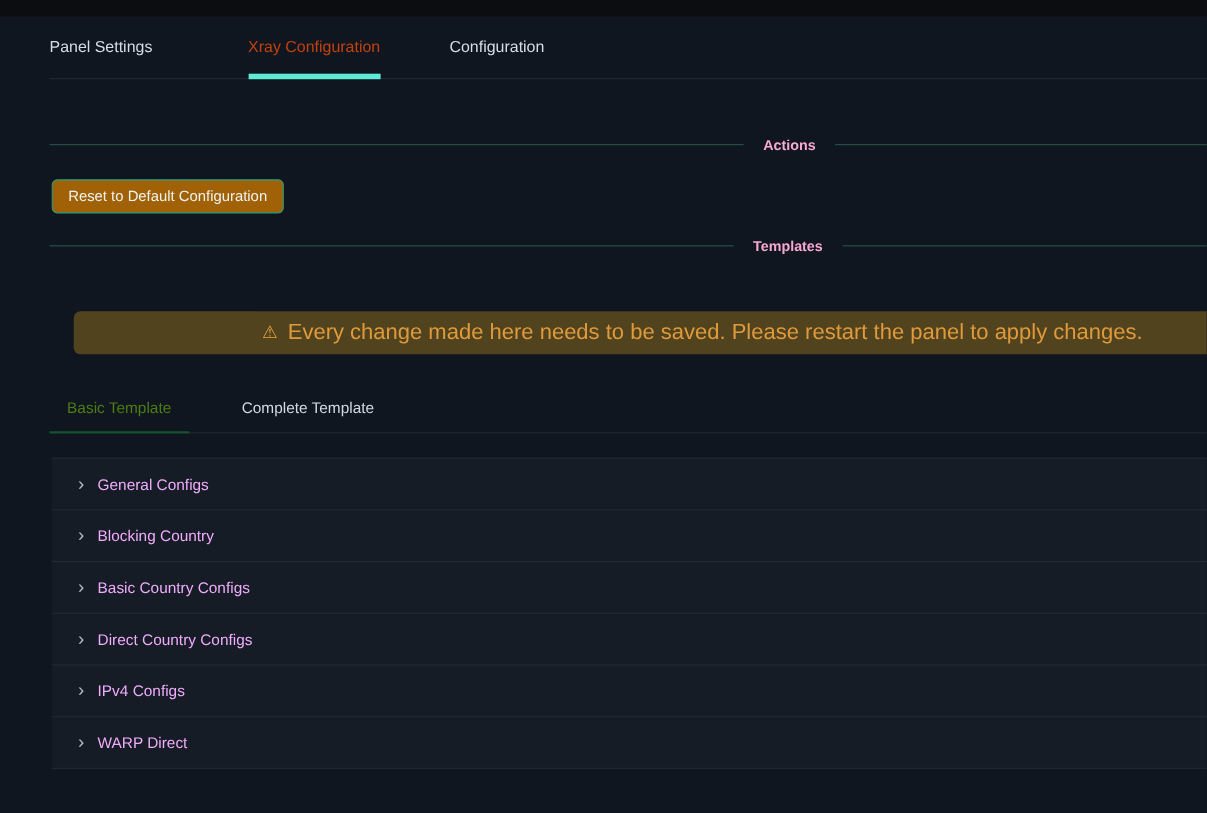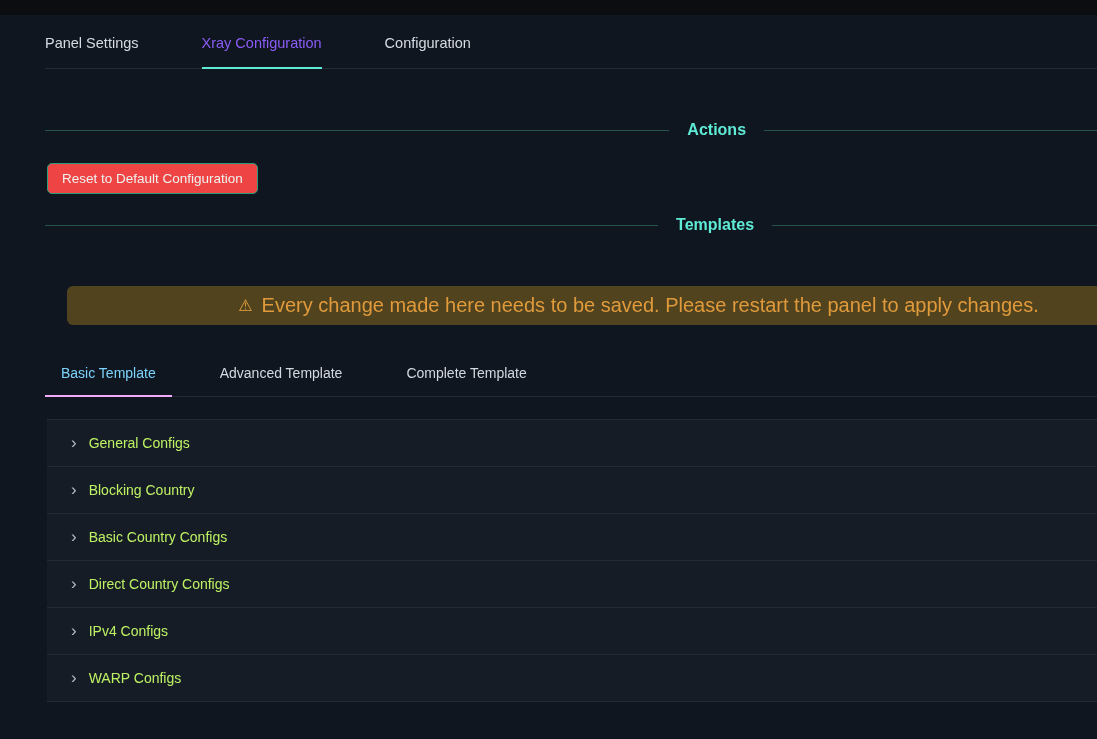--- a/index.html
+++ b/index.html
@@ -29,55 +29,56 @@
   }
   .tab {
     font-size: 14.5px;
     color: #d6dce3;
     padding-bottom: 16px;
     cursor: pointer;
     white-space: nowrap;
     text-align: right;
   }
   .tab.active {
-    color: #8b5cf6;
-    border-bottom: 2px solid #5eead4;
+    color: #c2410c;
+    border-bottom: 5px solid #5eead4;
     margin-bottom: -1px;
+    margin-left: 24px;
   }
 
   
   .divider {
     margin-left: 45px;
     width: 1165px;
     display: flex;
     align-items: center;
     gap: 18px;
   }
   .divider-actions { margin-top: 52px; }
   .divider-templates { margin-top: 22px; }
   .divider .line {
     height: 1px;
     background: #26544a;
     flex: 1;
   }
   .divider .line.left { flex: 1.4; }
   .divider .title {
-    font-size: 16px;
+    font-size: 13px;
     font-weight: bold;
-    color: #5eead4;
+    color: #f9a8d4;
     white-space: nowrap;
   }
 
   
   .reset-btn {
     display: inline-block;
     margin: 24px 0 0 47px;
     height: 31px;
     padding: 0 14px;
-    background: #ef4444;
+    background: #a16207;
     border: 1px solid #2a9d7c;
     border-radius: 5px;
     color: #eef3f0;
     font-size: 13.5px;
     font-family: "Liberation Sans", sans-serif;
     cursor: pointer;
     line-height: 29px;
   }
 
   
@@ -112,22 +113,22 @@
     border-bottom: 1px solid #232a35;
   }
   .subtab {
     font-size: 14px;
     color: #d3d9e0;
     padding: 0 16px 14px 16px;
     cursor: pointer;
     white-space: nowrap;
   }
   .subtab.active {
-    color: #7dd3fc;
-    border-bottom: 2px solid #f0abfc;
+    color: #4d7c0f;
+    border-bottom: 2px solid #14532d;
     margin-bottom: -1px;
     text-align: center;
   }
 
   
   .accordion {
     margin: 22px 0 0 47px;
     width: 1163px;
     background: #151c25;
     border-top: 1px solid #232a34;
@@ -142,21 +143,21 @@
   }
   .acc-row .chev {
     color: #b8bec6;
     font-size: 17px;
     line-height: 1;
     margin-right: 12px;
     transform: translateY(-1px);
   }
   .acc-row .acc-label {
     font-size: 14px;
-    color: #bef264;
+    color: #f0abfc;
   }
 </style>
 </head>
 <body>
 
 <div class="main">
 
   <div class="topbar"></div>
 
   <div class="tabbar">
@@ -179,21 +180,20 @@
     <span class="line"></span>
   </div>
 
   <div class="alert">
     <span class="warn-icon">⚠</span>
     <span class="alert-text">Every change made here needs to be saved. Please restart the panel to apply changes.</span>
   </div>
 
   <div class="subtabbar">
     <div class="subtab active">Basic Template</div>
-    <div class="subtab">Advanced Template</div>
     <div class="subtab">Complete Template</div>
   </div>
 
   <div class="accordion">
     <div class="acc-row">
       <span class="chev">›</span>
       <span class="acc-label">General Configs</span>
     </div>
     <div class="acc-row">
       <span class="chev">›</span>
@@ -206,17 +206,17 @@
     <div class="acc-row">
       <span class="chev">›</span>
       <span class="acc-label">Direct Country Configs</span>
     </div>
     <div class="acc-row">
       <span class="chev">›</span>
       <span class="acc-label">IPv4 Configs</span>
     </div>
     <div class="acc-row">
       <span class="chev">›</span>
-      <span class="acc-label">WARP Configs</span>
+      <span class="acc-label">WARP Direct</span>
     </div>
   </div>
 
 </div>
 
 </body></html>

